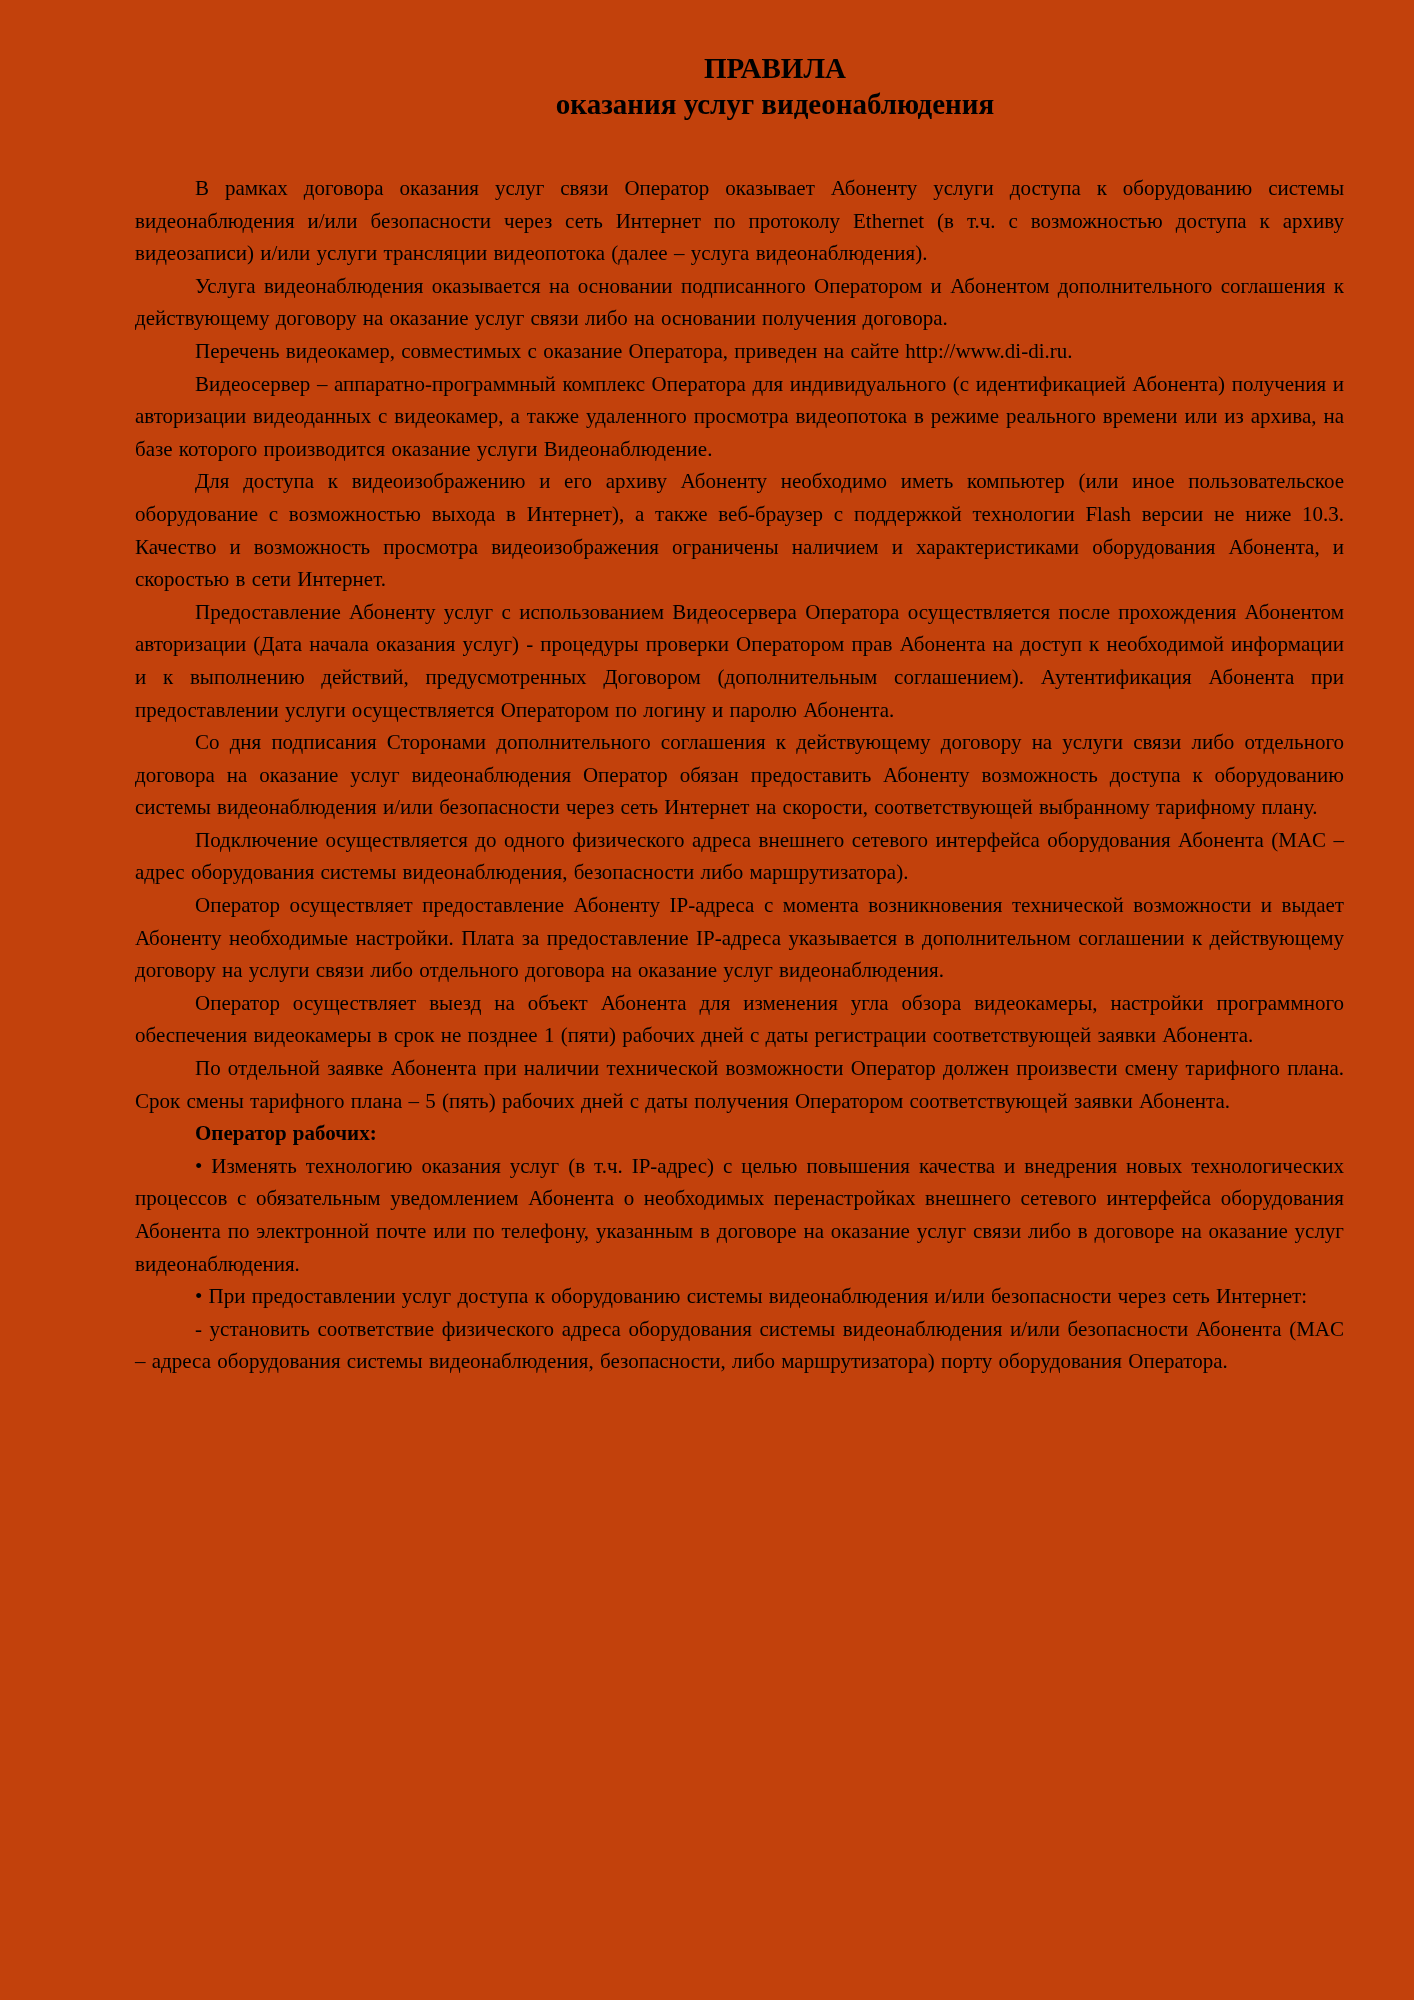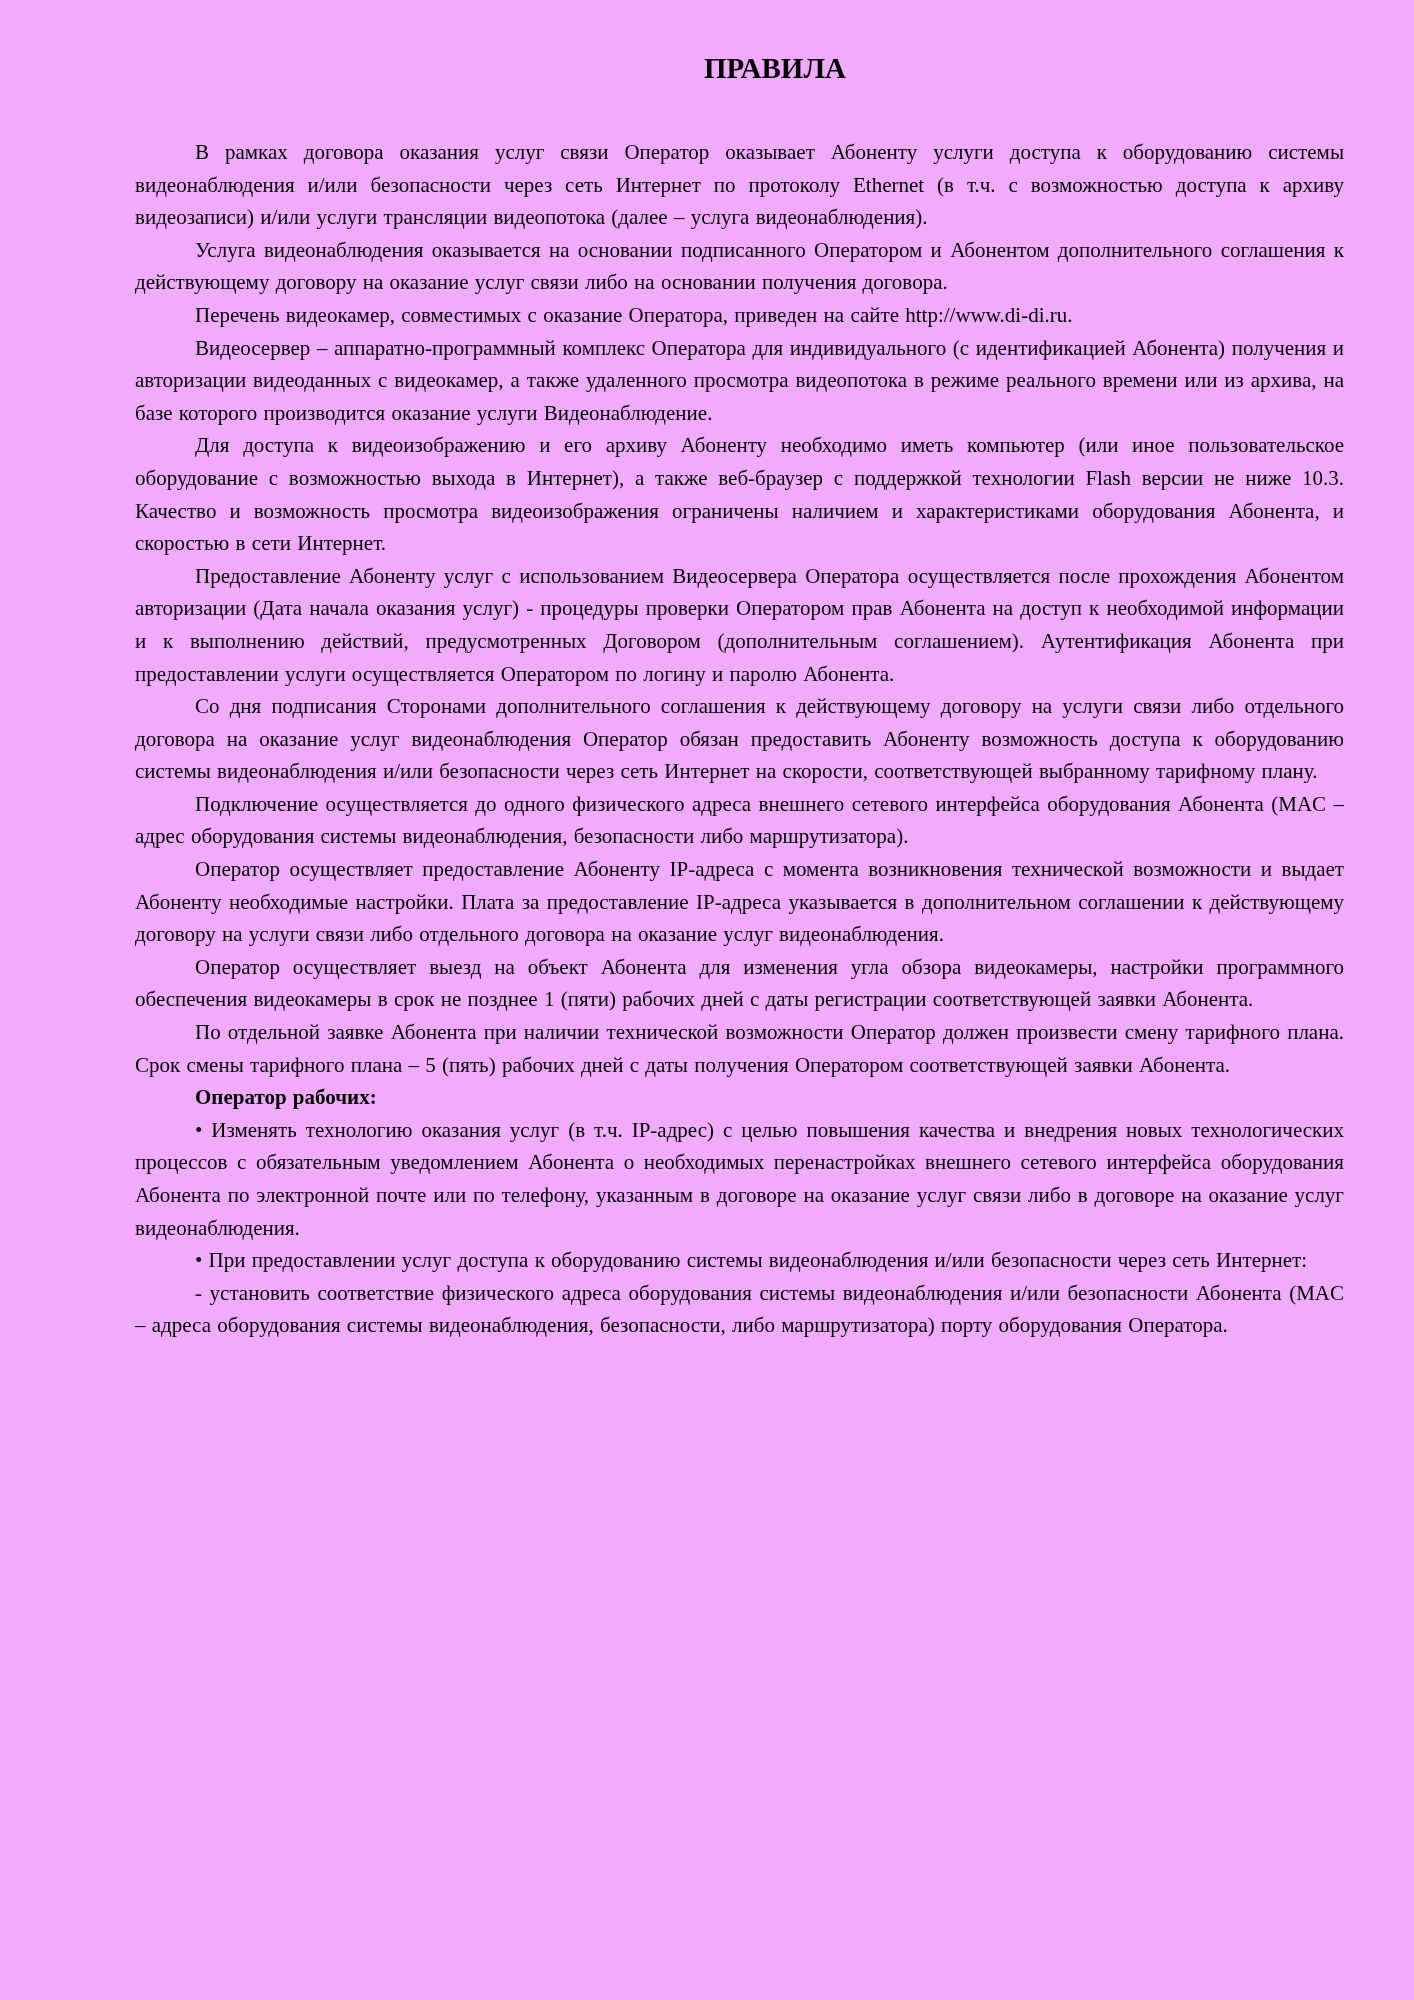--- a/index.html
+++ b/index.html
@@ -4,21 +4,21 @@
 <style>
   html, body {
     margin: 0;
     padding: 0;
     background: #ffffff;
   }
   .page {
     position: relative;
     width: 1414px;
     height: 2000px;
-    background: #f0abfc;
+    background: #c2410c;
     color: #000000;
     font-family: "Liberation Serif", "DejaVu Serif", serif;
     overflow: hidden;
     box-sizing: border-box;
     padding-top: 50px;
   }
   .doc-title {
     margin-left: 135px;
     margin-right: 70px;
     padding-left: 71px;          
@@ -44,20 +44,21 @@
     font-weight: bold;
     text-align: left;
   }
 </style>
 </head>
 <body>
 
 <div class="page">
   <div class="doc-title">
     <div>ПРАВИЛА</div>
+    <div>оказания услуг видеонаблюдения</div>
   </div>
   <div class="doc-body">
       <p class="para body">В рамках договора оказания услуг связи Оператор оказывает Абоненту услуги доступа к оборудованию системы видеонаблюдения и/или безопасности через сеть Интернет по протоколу Ethernet (в т.ч. с возможностью доступа к архиву видеозаписи) и/или услуги трансляции видеопотока (далее – услуга видеонаблюдения).</p>
       <p class="para body">Услуга видеонаблюдения оказывается на основании подписанного Оператором и Абонентом дополнительного соглашения к действующему договору на оказание услуг связи либо на основании получения договора.</p>
       <p class="para body">Перечень видеокамер, совместимых с оказание Оператора, приведен на сайте http://www.di-di.ru.</p>
       <p class="para body">Видеосервер – аппаратно-программный комплекс Оператора для индивидуального (с идентификацией Абонента) получения и авторизации видеоданных с видеокамер, а также удаленного просмотра видеопотока в режиме реального времени или из архива, на базе которого производится оказание услуги Видеонаблюдение.</p>
       <p class="para body">Для доступа к видеоизображению и его архиву Абоненту необходимо иметь компьютер (или иное пользовательское оборудование с возможностью выхода в Интернет), а также веб-браузер с поддержкой технологии Flash версии не ниже 10.3. Качество и возможность просмотра видеоизображения ограничены наличием и характеристиками оборудования Абонента, и скоростью в сети Интернет.</p>
       <p class="para body">Предоставление Абоненту услуг с использованием Видеосервера Оператора осуществляется после прохождения Абонентом авторизации (Дата начала оказания услуг) - процедуры проверки Оператором прав Абонента на доступ к необходимой информации и к выполнению действий, предусмотренных Договором (дополнительным соглашением). Аутентификация Абонента при предоставлении услуги осуществляется Оператором по логину и паролю Абонента.</p>
       <p class="para body">Со дня подписания Сторонами дополнительного соглашения к действующему договору на услуги связи либо отдельного договора на оказание услуг видеонаблюдения Оператор обязан предоставить Абоненту возможность доступа к оборудованию системы видеонаблюдения и/или безопасности через сеть Интернет на скорости, соответствующей выбранному тарифному плану.</p>
       <p class="para body">Подключение осуществляется до одного физического адреса внешнего сетевого интерфейса оборудования Абонента (MAC – адрес оборудования системы видеонаблюдения, безопасности либо маршрутизатора).</p>

